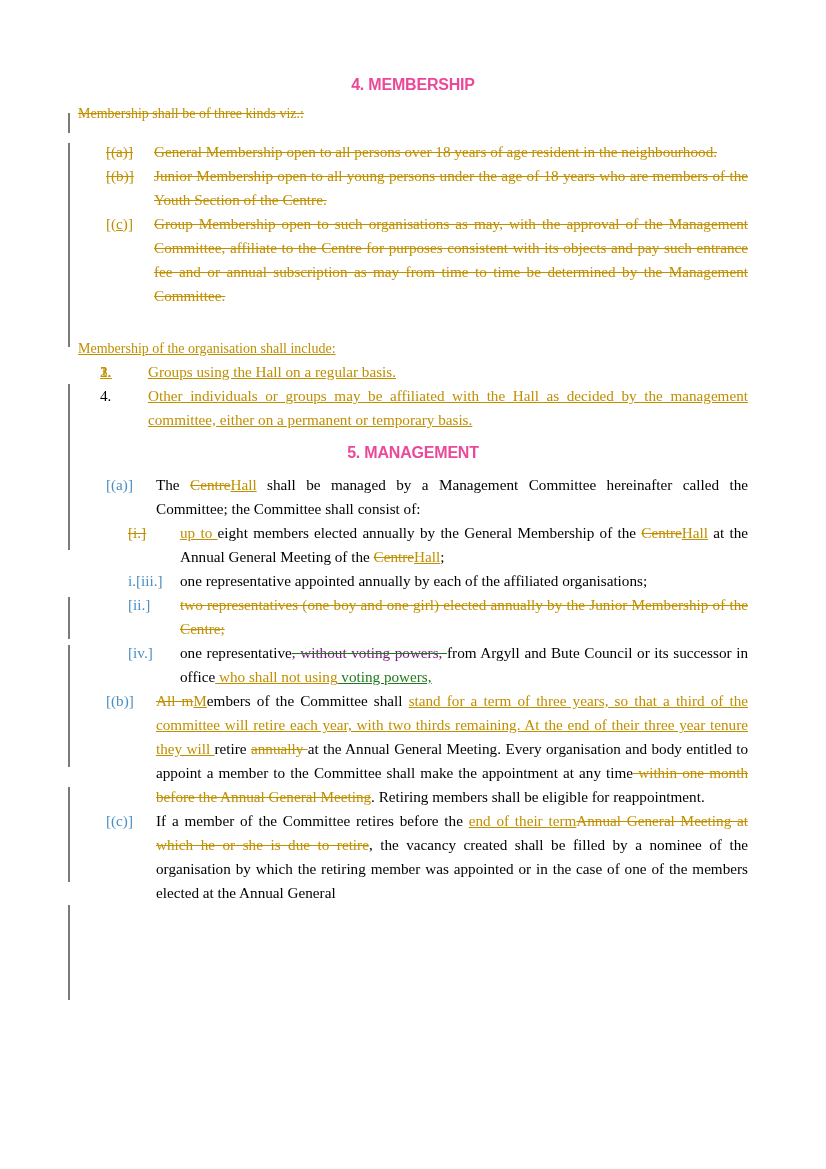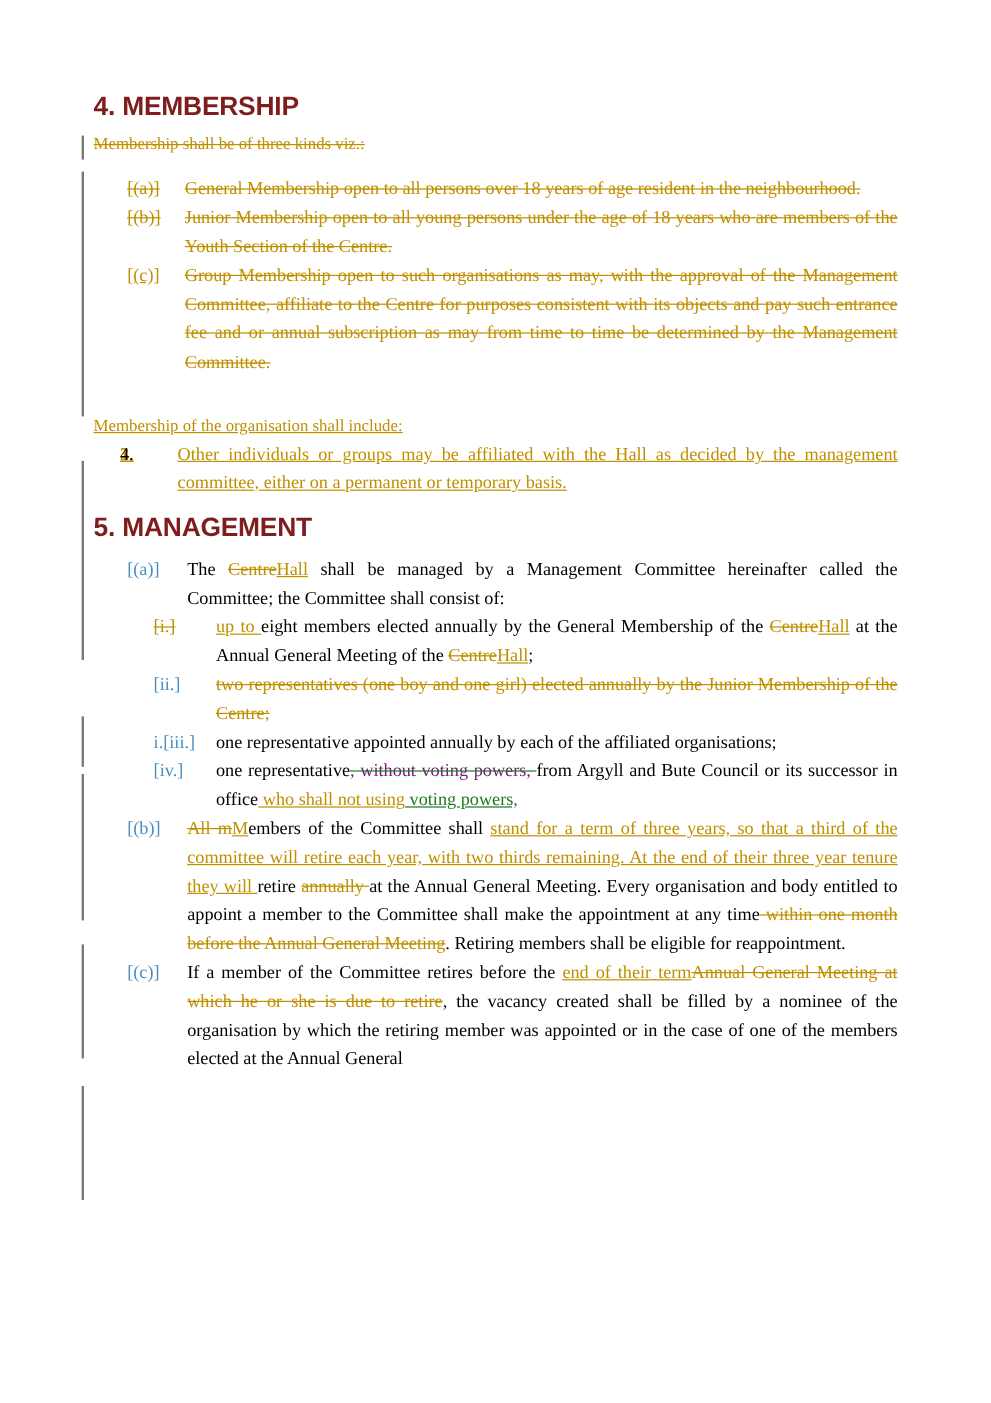--- a/index.html
+++ b/index.html
@@ -29,27 +29,28 @@
   .content {
     position: absolute;
     left: 78px;
     top: 76px;
     width: 670px;
   }
 
   
   h2.section-heading {
     font-family: "Liberation Sans", "DejaVu Sans", sans-serif;
-    font-size: 22px;
+    font-size: 16px;
     font-weight: bold;
     letter-spacing: -0.2px;
     margin: 0 0 9px 0;
     padding: 0;
-    color: #7f1d1d;
+    color: #ec4899;
     line-height: 1.15;
+    text-align: center;
   }
   h2.section-heading.second {
     margin-top: 12px;
     margin-bottom: 11px;
   }
 
   
   p.para {
     margin: 0;
     padding: 0;
@@ -183,20 +184,21 @@
 
     <ul class="lst lst-num">
       <li>
         <span class="mk ins">1.</span>
       </li>
       <li>
         <span class="mk ins">2.</span>
       </li>
       <li>
         <span class="mk ins">3.</span>
+        <span class="ins">Groups using the Hall on a regular basis.</span>
       </li>
       <li>
         <span class="mk plain">4.</span>
         <span class="ins">Other individuals or groups may be affiliated with the Hall as decided by the management committee, either on a permanent or temporary basis.</span>
       </li>
     </ul>
 
     <h2 class="section-heading second">5. MANAGEMENT</h2>
 
     <ul class="lst lst-abc" style="margin-left:28px;">
@@ -206,30 +208,30 @@
       </li>
     </ul>
 
     <ul class="lst lst-rom">
       <li>
         <span class="mk del">[i.]</span>
         <span class="ins">up to </span><span class="plain">eight members elected annually by the General Membership of the </span><span class="del">Centre</span><span class="ins">Hall</span><span class="plain"> at the Annual General Meeting of the </span><span class="del">Centre</span><span class="ins">Hall</span><span class="plain">;</span>
       </li>
 
       <li>
+        <span class="mk marker-blue">i.[iii.]</span>
+        <span class="plain">one representative appointed annually by each of the affiliated organisations;</span>
+      </li>
+
+      <li>
         <span class="mk marker-blue">[ii.]</span>
         <span class="del"> two representatives (one boy and one girl) elected annually by the Junior Membership of the Centre;</span>
       </li>
 
       <li>
-        <span class="mk marker-blue">i.[iii.]</span>
-        <span class="plain">one representative appointed annually by each of the affiliated organisations;</span>
-      </li>
-
-      <li>
         <span class="mk marker-blue">[iv.]</span>
         <span class="plain">one representative</span><span class="del-g">, without voting powers, </span><span class="plain">from Argyll and Bute Council or its successor in office</span><span class="ins"> who shall not using</span><span class="ins-g"> voting powers, </span>
       </li>
     </ul>
 
     <ul class="lst lst-abc" style="margin-left:28px;">
       <li>
         <span class="mk marker-blue">[(b)]</span>
         <span class="del">All m</span><span class="ins">M</span><span class="plain">embers of the Committee shall </span><span class="ins">stand for a term of three years, so that a third of the committee will retire each year, with two thirds remaining. At the end of their three year tenure they will </span><span class="plain">retire </span><span class="del">annually </span><span class="plain">at the Annual General Meeting. Every organisation and body entitled to appoint a member to the Committee shall make the appointment at any time</span><span class="del"> within one month before the Annual General Meeting</span><span class="plain">. Retiring members shall be eligible for reappointment.</span>
       </li>

